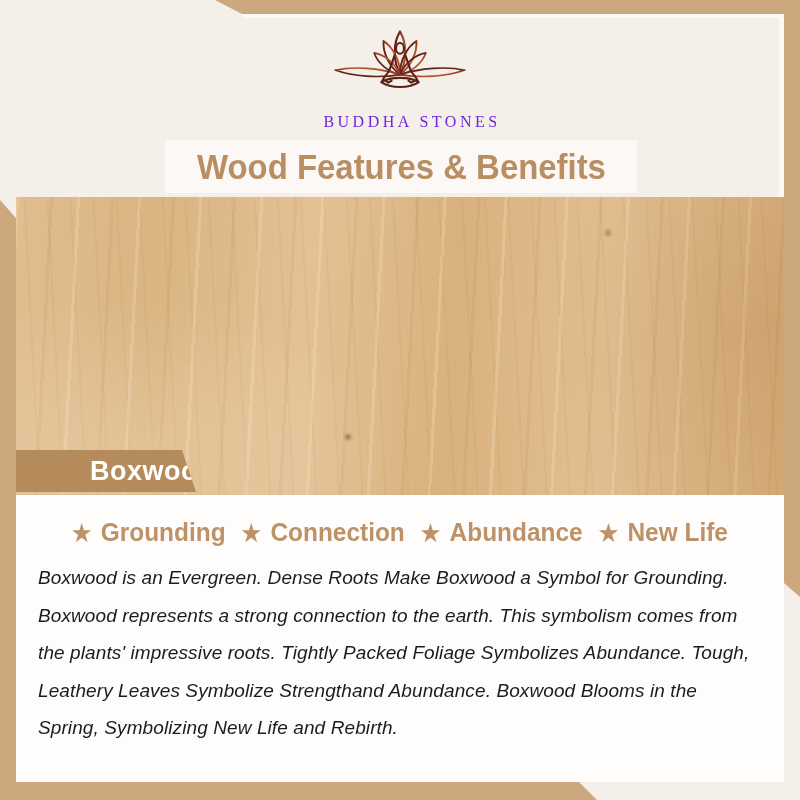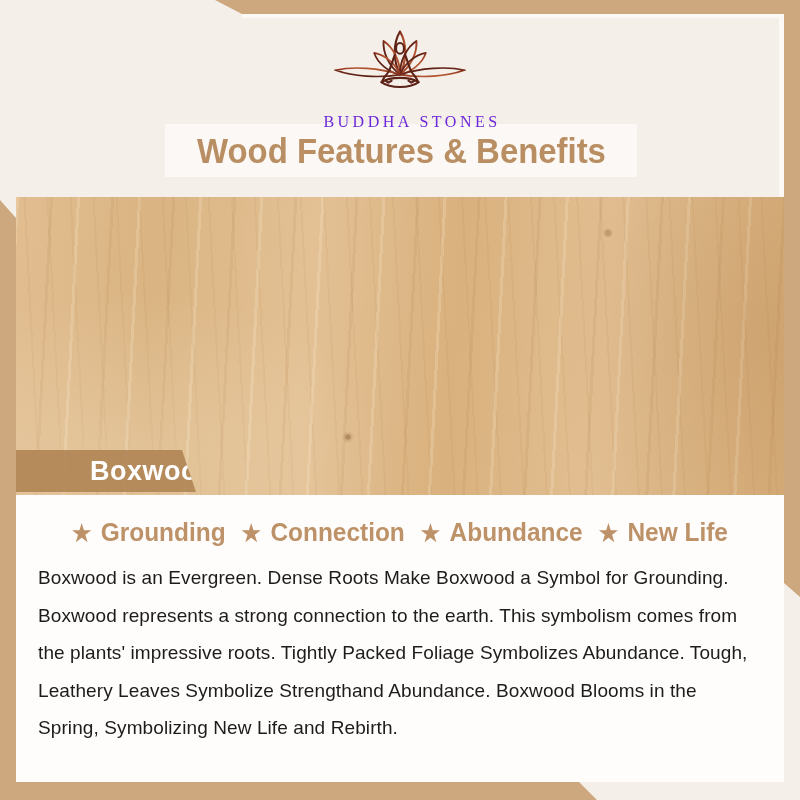--- a/index.html
+++ b/index.html
@@ -18,21 +18,21 @@
   .frame-bottom{left:0;top:782px;width:597px;height:18px;
     clip-path:polygon(0 0,calc(100% - 18px) 0,100% 100%,0 100%);}
   .edge-white{position:absolute;background:#fbf8f5;}
   .edge-white-top{left:242px;top:14px;width:558px;height:4px;}
   .edge-white-right{left:779px;top:0;width:5px;height:583px;}
   
   .logo{position:absolute;left:325px;top:24px;width:150px;height:90px;}
   .brand{position:absolute;left:0;top:113px;width:800px;text-align:center;
     font-family:"Liberation Serif",serif;font-size:16px;letter-spacing:3.5px;
     color:#6d28d9;padding-left:12px;}
-  .title-box{position:absolute;left:165px;top:124px;width:472px;height:53px;
+  .title-box{position:absolute;left:165px;top:140px;width:472px;height:53px;
     background:#fbf8f5;display:flex;align-items:center;justify-content:center;}
   .title-text{font-weight:700;font-size:35px;color:#b98e62;white-space:nowrap;
     transform:scaleX(.94);}
   
   .wood{position:absolute;left:16px;top:197px;width:768px;height:298px;
     background-color:#dcb88a;
     background-image:
       radial-gradient(circle 6px at 332px 240px, rgba(120,75,35,.45) 0 2px, rgba(120,75,35,.18) 3px, transparent 6px),
       radial-gradient(circle 5px at 592px 36px, rgba(120,75,35,.3) 0 2px, transparent 5px),
       radial-gradient(ellipse 420px 260px at 14% 88%, rgba(255,248,230,.22), transparent 65%),
@@ -49,21 +49,21 @@
   .label-text{color:#ffffff;font-weight:700;font-size:27px;letter-spacing:.5px;margin-left:44px;}
   
   .content-box{position:absolute;left:16px;top:495px;width:768px;height:287px;
     background:#fffdfb;}
   .benefits{margin-top:22px;display:flex;justify-content:center;}
   .benefits-inner{display:flex;gap:17px;align-items:center;font-size:26px;
     font-weight:700;color:#bd9268;white-space:nowrap;transform:scaleX(.94);}
   .benefit{display:flex;gap:10px;align-items:center;}
   .star{font-size:23px;line-height:1;position:relative;top:1px;}
   .description{margin:11px 22px 0 22px;font-size:19px;line-height:37.5px;
-    color:#1c1c1c;letter-spacing:.1px;}
+    color:#1c1c1c;letter-spacing:.1px;font-style:italic;}
 </style>
 </head>
 <body>
 
 <div class="canvas">
 
   <div class="edge-white edge-white-top"></div>
   <div class="edge-white edge-white-right"></div>
 
   <div class="content-box">

